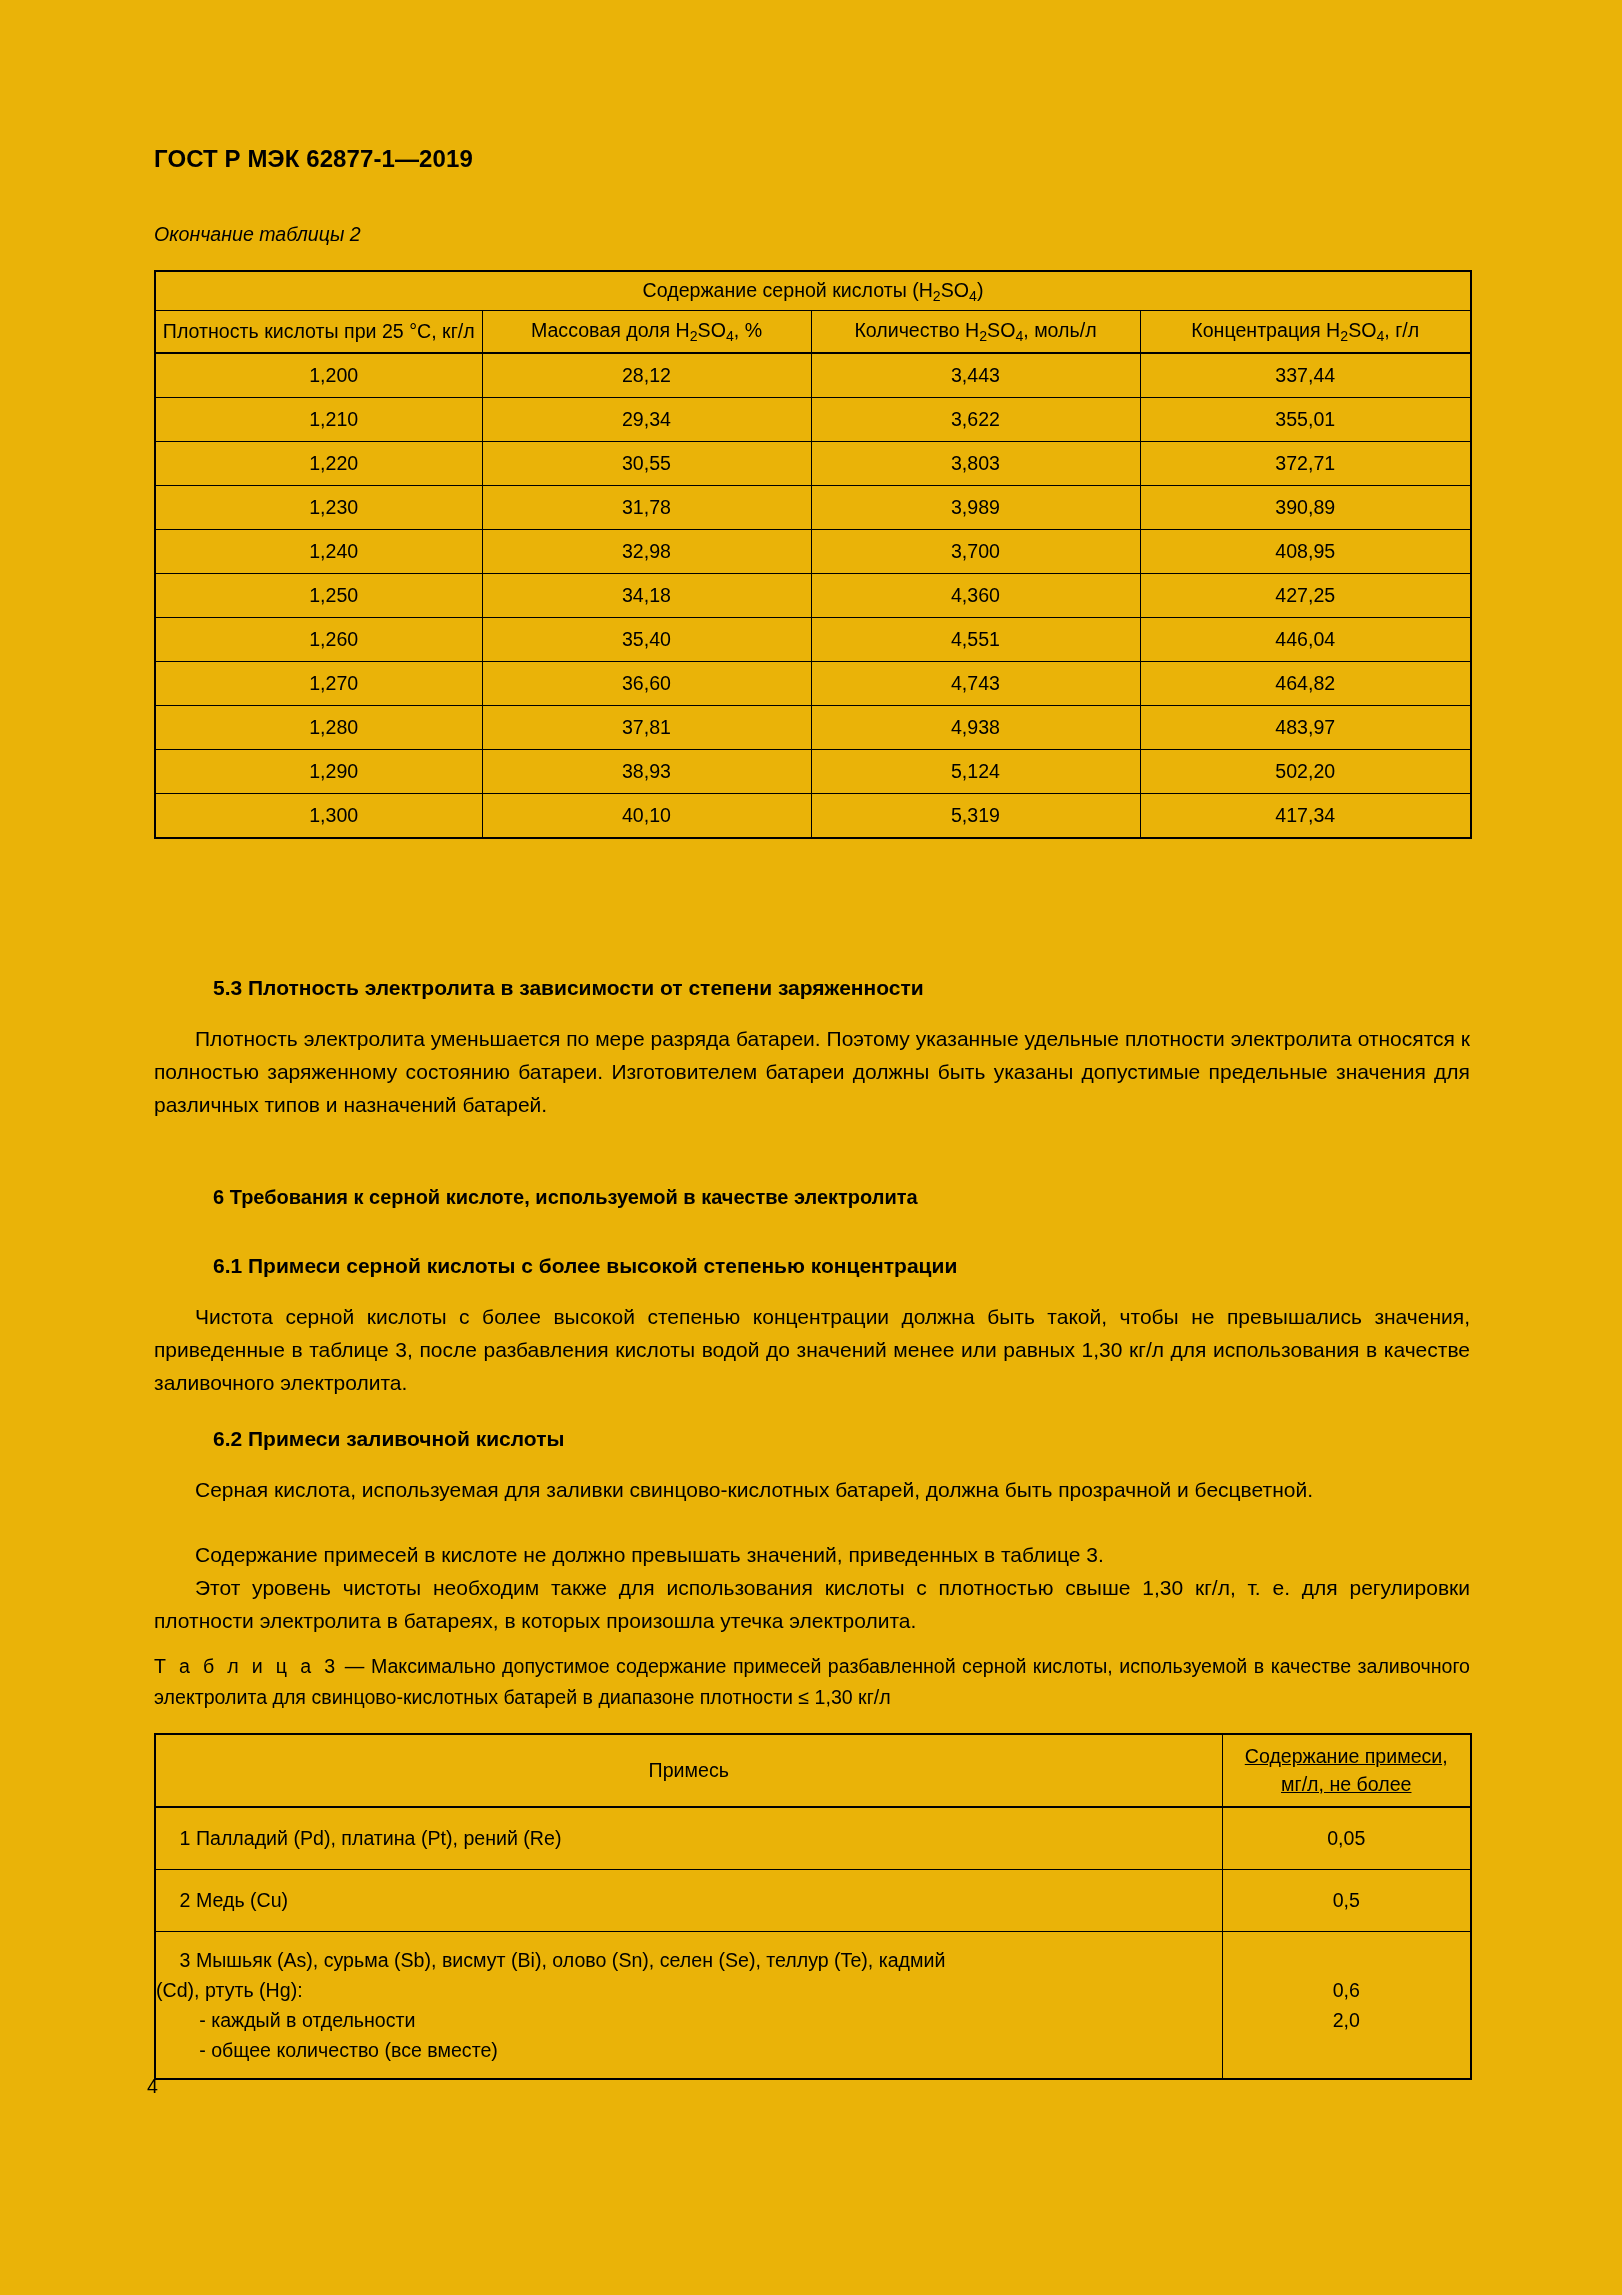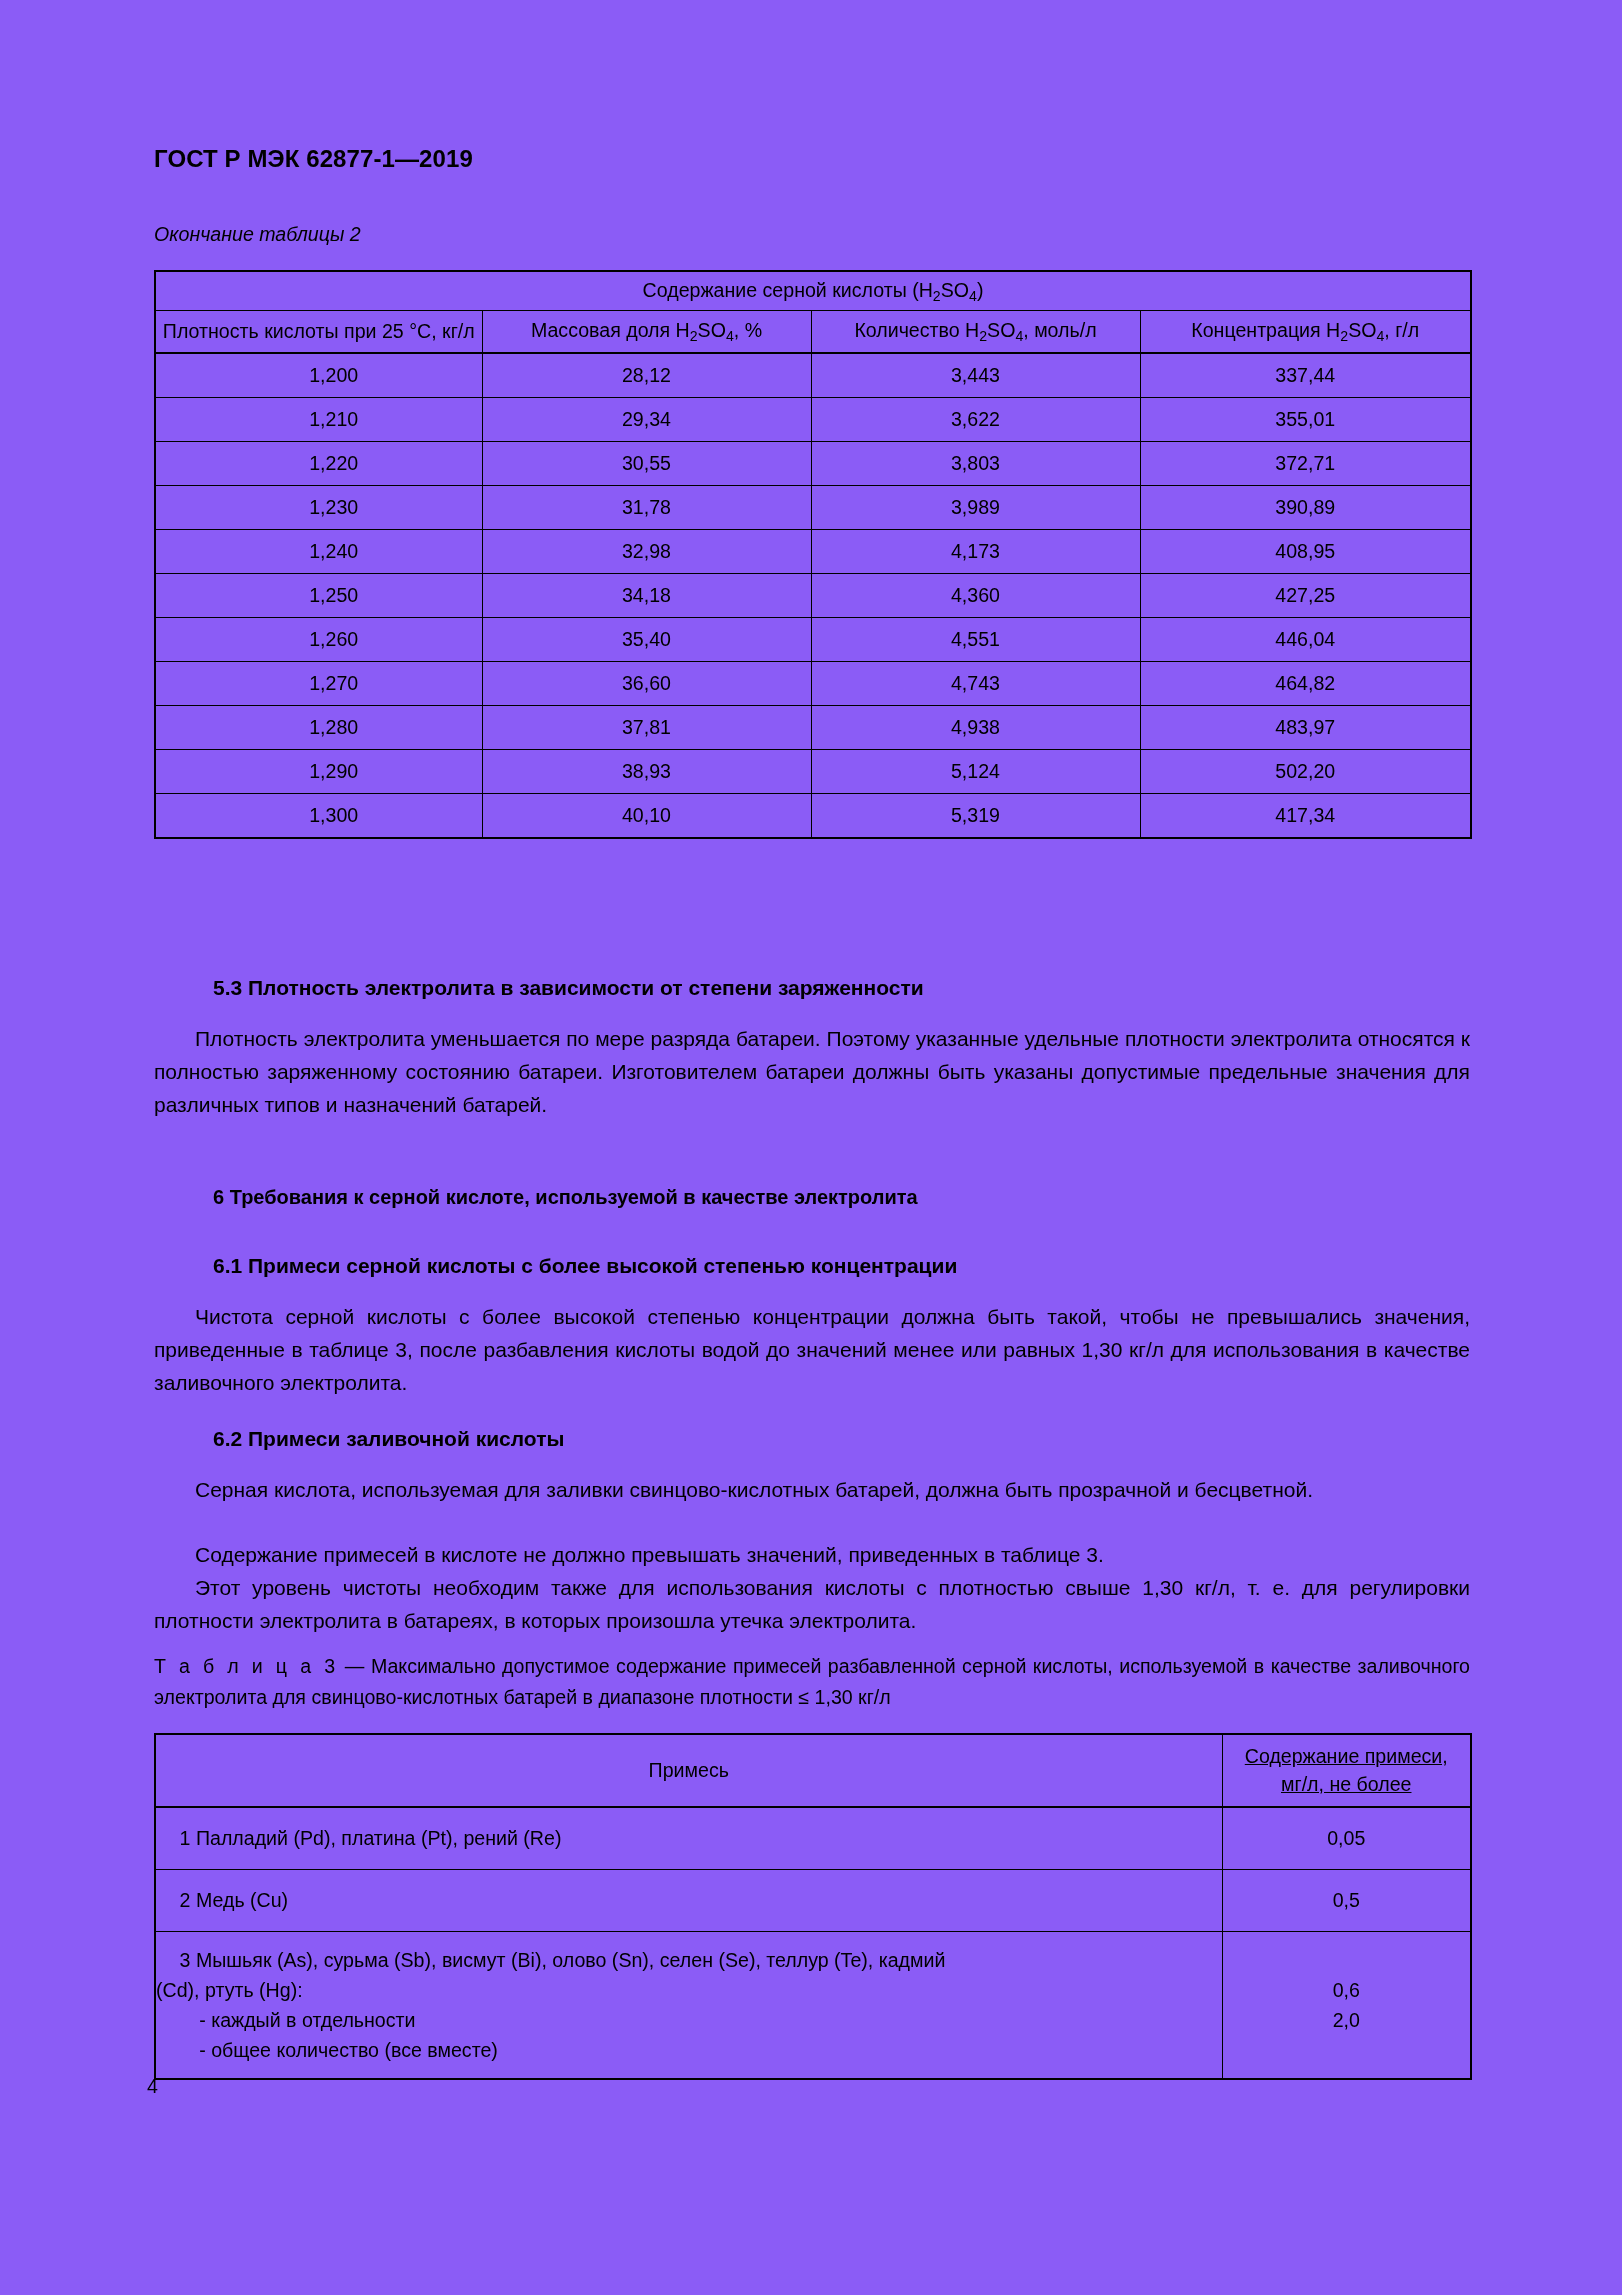--- a/index.html
+++ b/index.html
@@ -13,21 +13,21 @@
     font-family: "Liberation Sans", sans-serif;
     color: #000000;
     position: relative;
     overflow: hidden;
   }
   .page {
     position: absolute;
     left: 0; top: 0;
     width: 1623px;
     height: 2295px;
-    background: #8b5cf6;
+    background: #eab308;
   }
 
   
   .doc-header {
     position: absolute;
     left: 154px;
     top: 145px;
     font-size: 24px;
     font-weight: bold;
     letter-spacing: 0.1px;
@@ -221,21 +221,21 @@
           </tr>
           <tr>
             <td class="data first">1,230</td>
             <td class="data">31,78</td>
             <td class="data">3,989</td>
             <td class="data last">390,89</td>
           </tr>
           <tr>
             <td class="data first">1,240</td>
             <td class="data">32,98</td>
-            <td class="data">4,173</td>
+            <td class="data">3,700</td>
             <td class="data last">408,95</td>
           </tr>
           <tr>
             <td class="data first">1,250</td>
             <td class="data">34,18</td>
             <td class="data">4,360</td>
             <td class="data last">427,25</td>
           </tr>
           <tr>
             <td class="data first">1,260</td>

